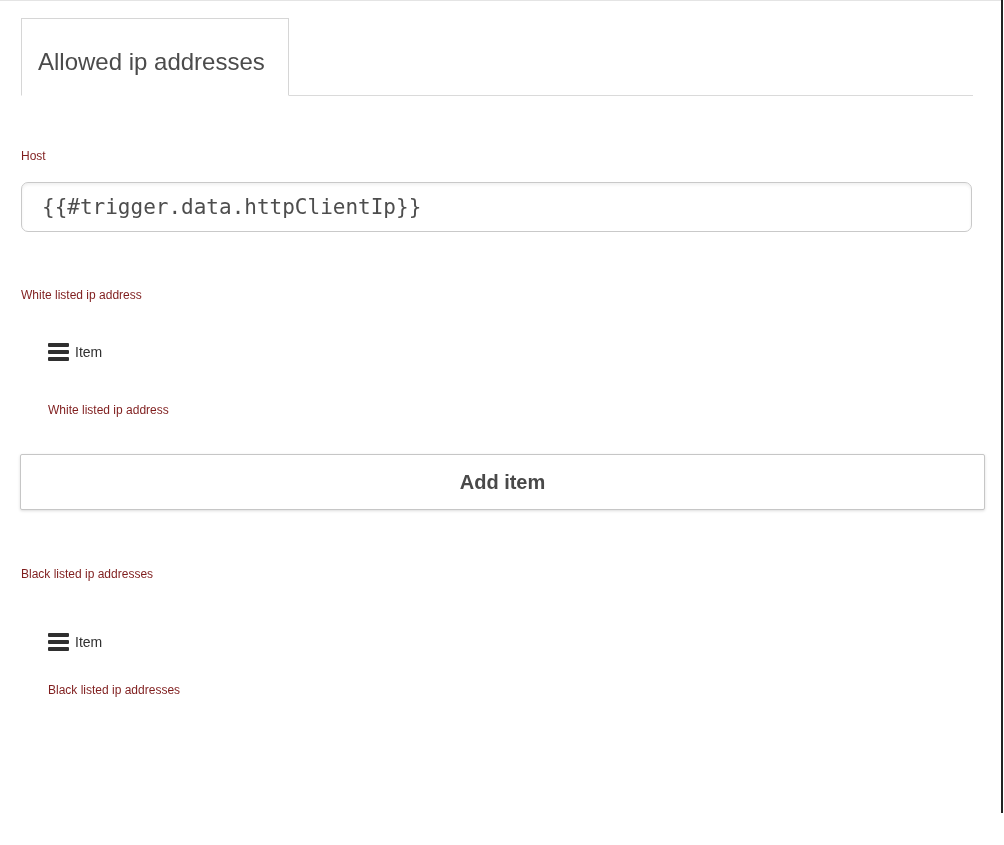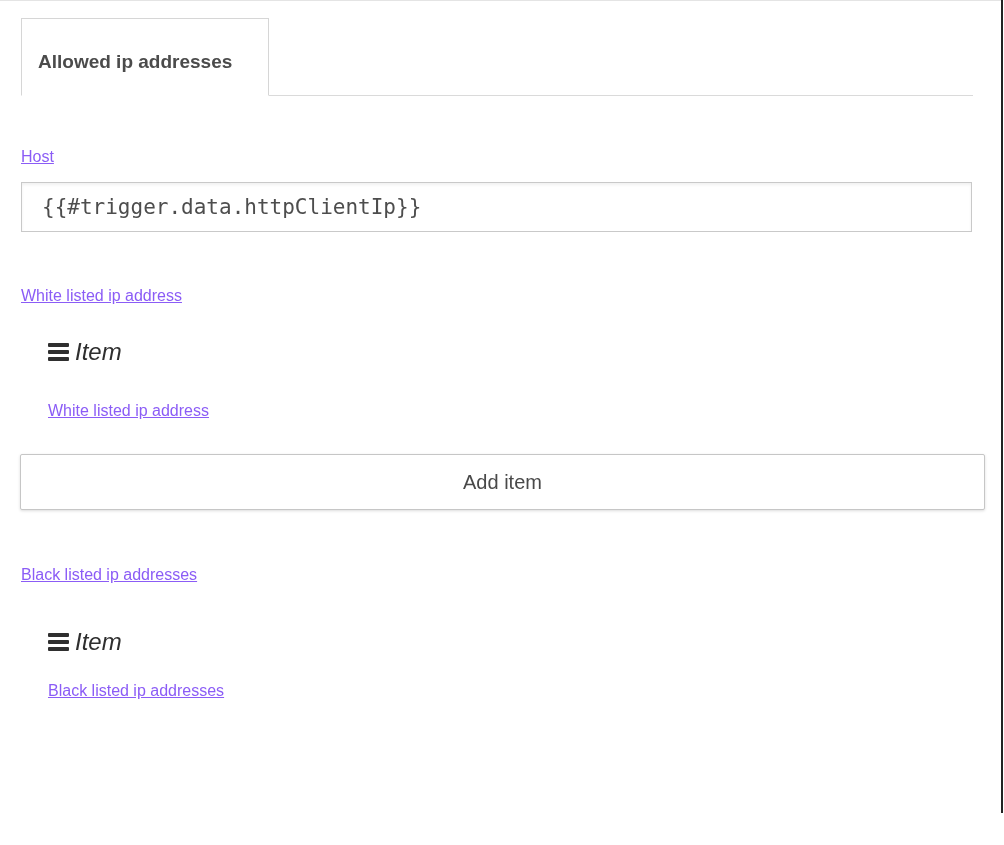--- a/index.html
+++ b/index.html
@@ -36,79 +36,76 @@
   
   .tabbar {
     margin: 18px 31px 0 21px;
     height: 77px;
     border-bottom: 1px solid #dadada;
     display: flex;
     align-items: stretch;
   }
   .tab {
     box-sizing: border-box;
-    width: 248px;
+    width: 268px;
     height: 78px;            
     margin-bottom: -1px;
     background: #ffffff;
     border: 1px solid #d6d6d6;
     border-bottom: 1px solid #ffffff;
     display: flex;
     align-items: center;
     padding-left: 16px;
     padding-top: 10px;
-    font-size: 19px;
+    font-size: 24px;
     color: #4b4b4b;
     cursor: pointer;
     position: relative;
     z-index: 2;
-    font-weight: bold;
   }
 
   
   .content {
     padding-left: 21px;
   }
   .field-label {
-    font-size: 16px;
+    font-size: 12px;
     line-height: 23px;
-    color: #8b5cf6;
-    text-decoration: underline;
+    color: #7f1d1d;
   }
   .host-label   { margin-top: 49px; }
 
   .text-input {
     display: block;
     box-sizing: border-box;
     height: 50px;
     width: 951px;
     margin-top: 14px;
     background: #ffffff;
     border: 1px solid #c9c9c9;
-    border-radius: 0;
+    border-radius: 7px;
     box-shadow: inset 0 2px 3px rgba(0,0,0,0.06);
     font-family: "DejaVu Sans Mono", monospace;
     font-size: 21px;
     color: #4d4d4d;
     padding: 0 20px;
     outline: none;
   }
 
   .section-label-white { margin-top: 52px; }
   .section-label-black { margin-top: 53px; }
 
   .item-block { margin-left: 27px; }
 
   .item-header {
     display: flex;
     align-items: center;
     gap: 6px;
-    font-size: 24px;
+    font-size: 14px;
     line-height: 22px;
-    font-style: italic;
     color: #2f2f2f;
   }
   .item-header-white { margin-top: 34px; }
   .item-header-black { margin-top: 45px; }
 
   .drag-handle {
     width: 21px;
     height: 18px;
     display: inline-flex;
     flex-direction: column;
@@ -137,20 +134,21 @@
     width: 965px;
     height: 56px;
     background: #ffffff;
     border: 1px solid #c6c6c6;
     border-radius: 2px;
     box-shadow: 0 1px 3px rgba(0,0,0,0.14);
     font-family: "Liberation Sans", sans-serif;
     font-size: 20px;
     color: #494949;
     cursor: pointer;
+    font-weight: bold;
   }
 </style>
 </head>
 <body>
 
 <div class="top-hairline"></div>
 <div class="window-right-border"></div>
 
 <div class="tabbar">
   <div class="tab">

